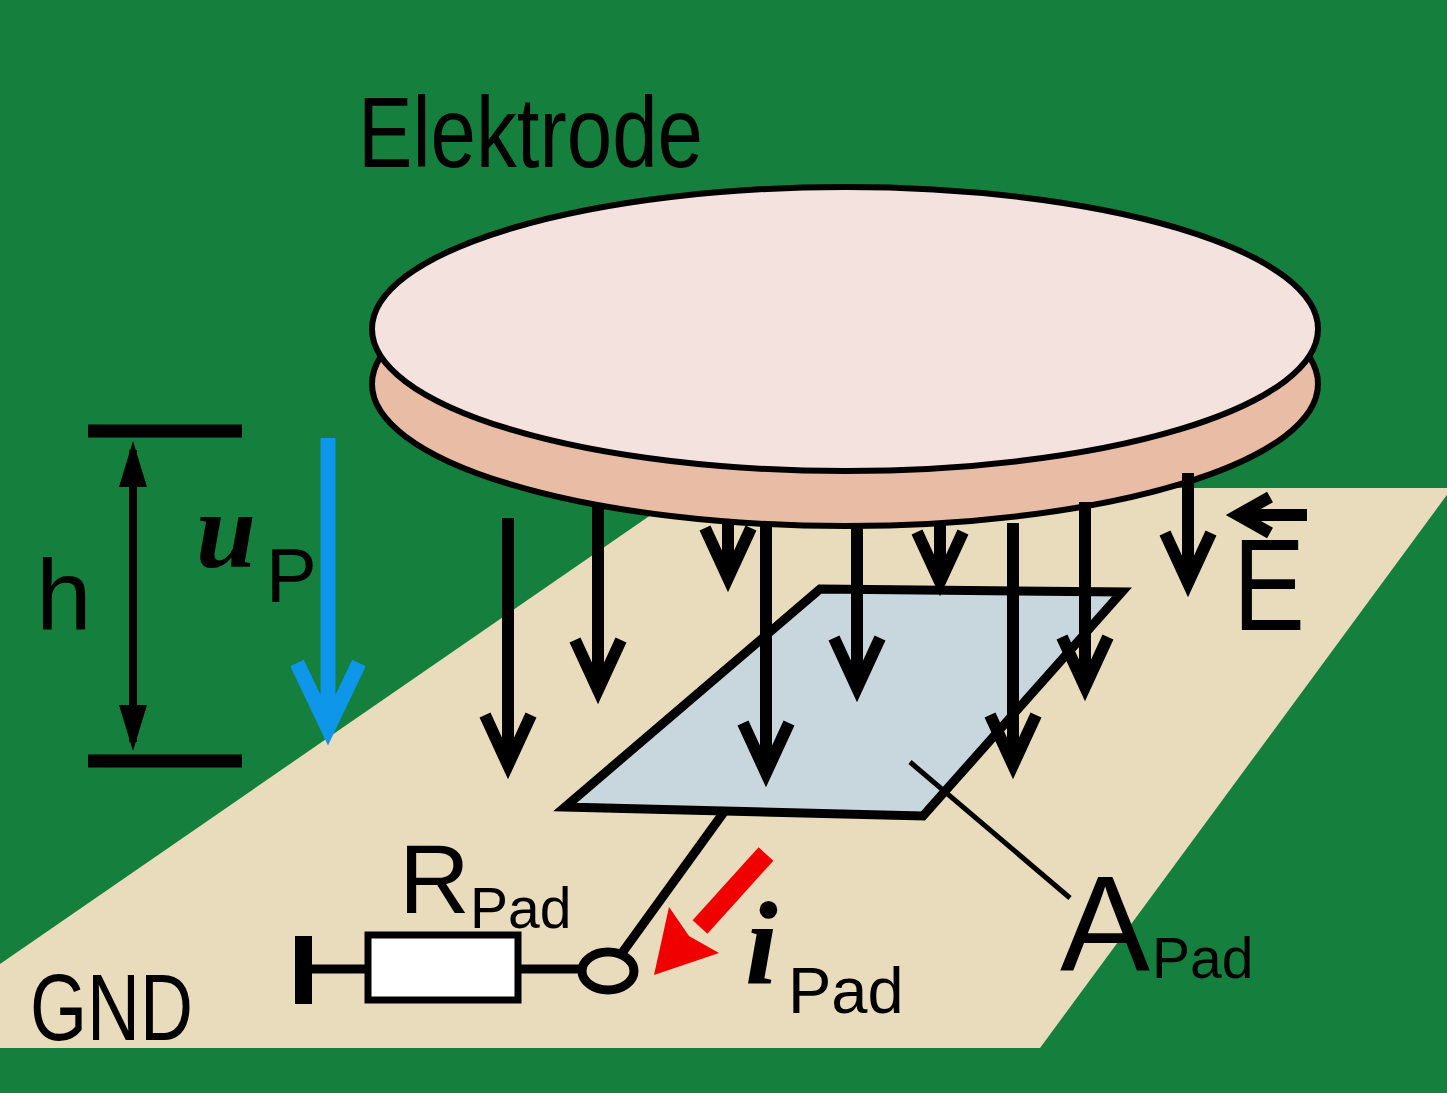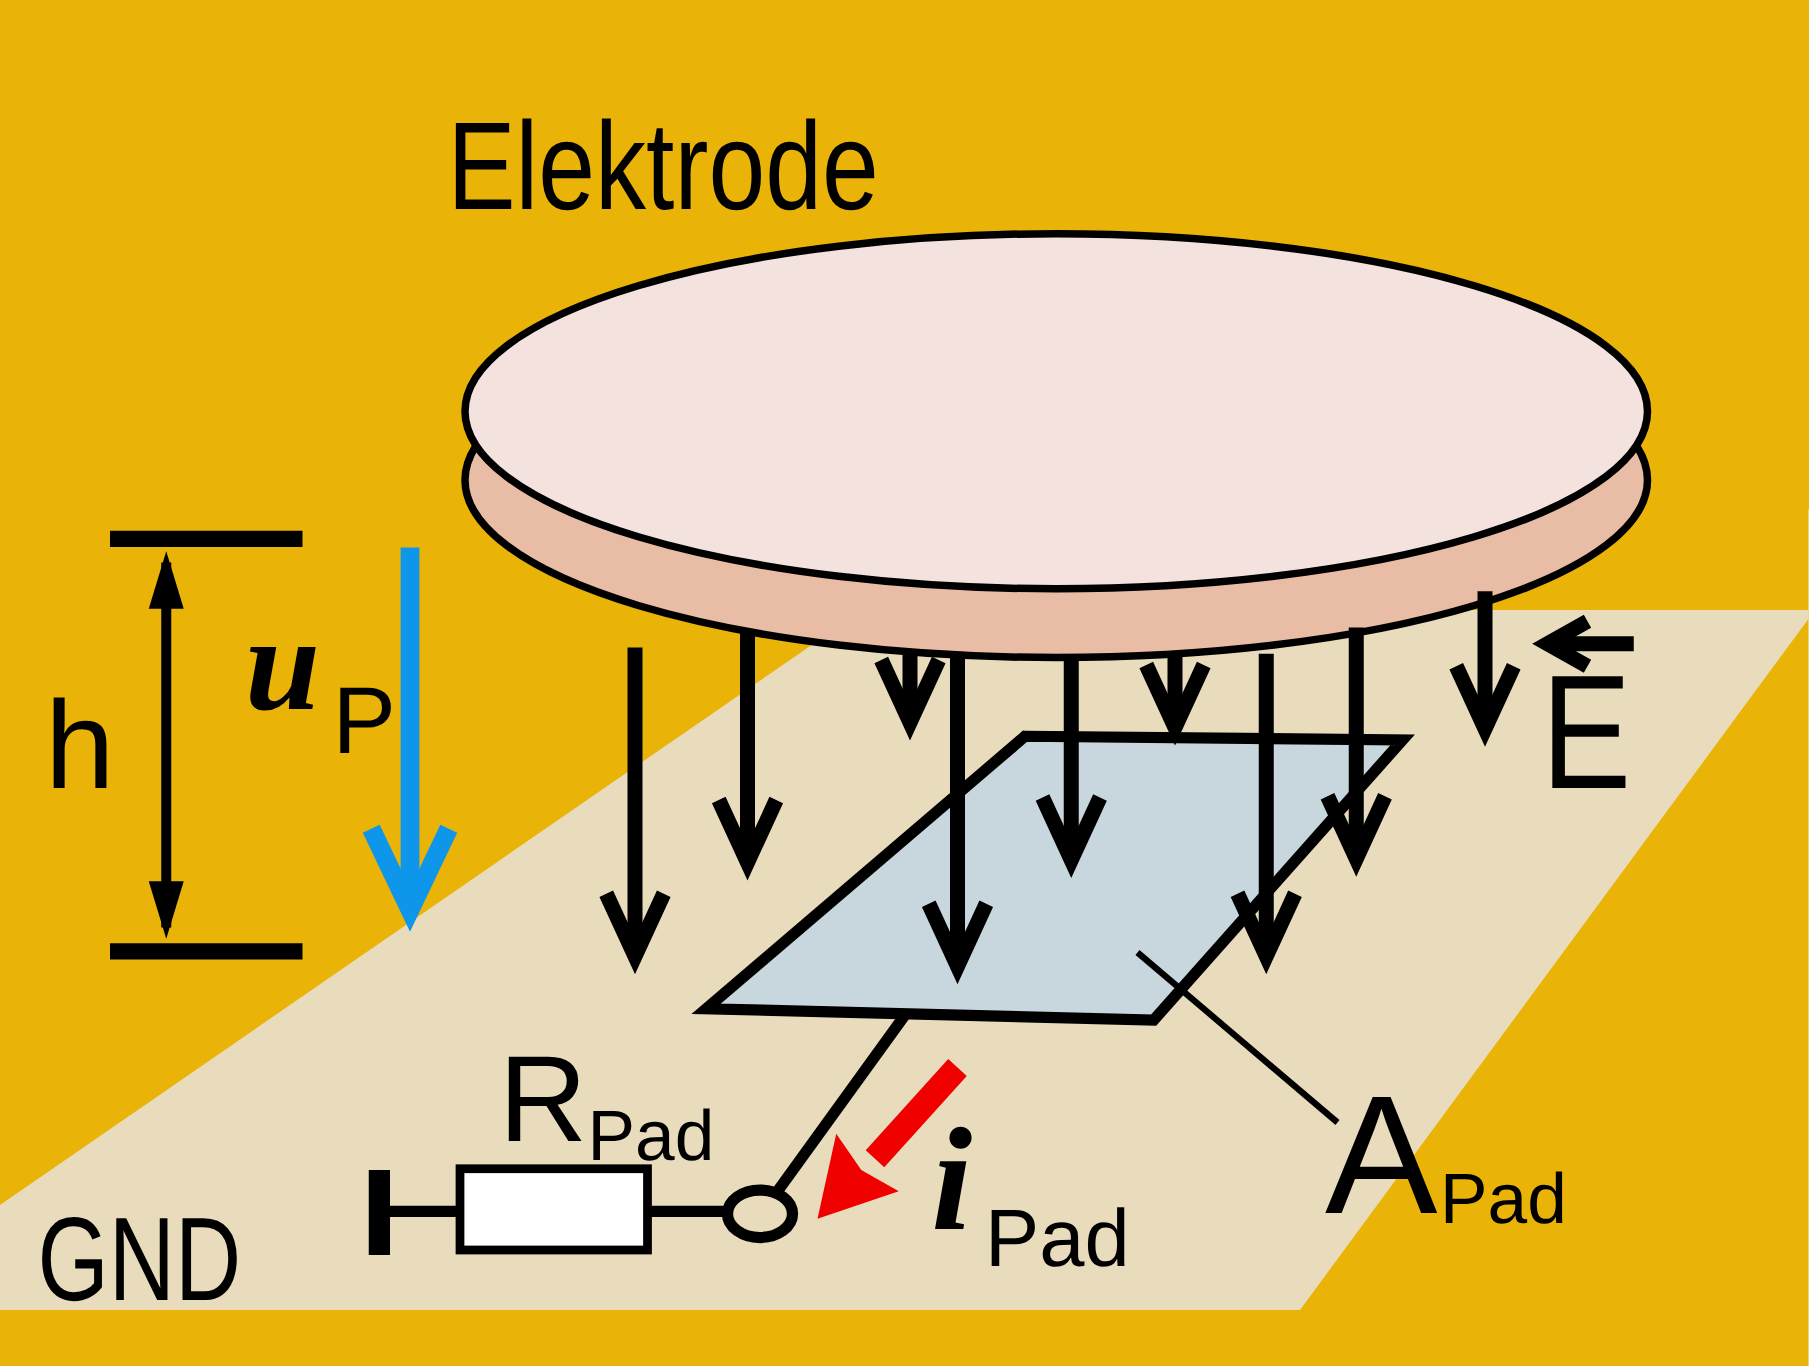--- a/index.html
+++ b/index.html
@@ -1,16 +1,16 @@
 <!DOCTYPE html>
 <html><head>
 <meta charset="utf-8">
 <style>
   html,body { margin:0; padding:0; background:#ffffff; }
-  .stage { position:relative; width:1447px; height:1093px; background:#eab308; overflow:hidden; }
+  .stage { position:relative; width:1447px; height:1093px; background:#15803d; overflow:hidden; }
   svg { display:block; }
   text { font-family:"Liberation Sans", sans-serif; fill:#000000; }
   .serif-bi { font-family:"Liberation Serif", serif; font-style:italic; font-weight:bold; }
   .ln { stroke:#000000; fill:none; }
 </style>
 </head>
 <body>
 
 <div class="stage">
 <svg width="1447" height="1093" viewBox="0 0 1447 1093" xmlns="http://www.w3.org/2000/svg">

